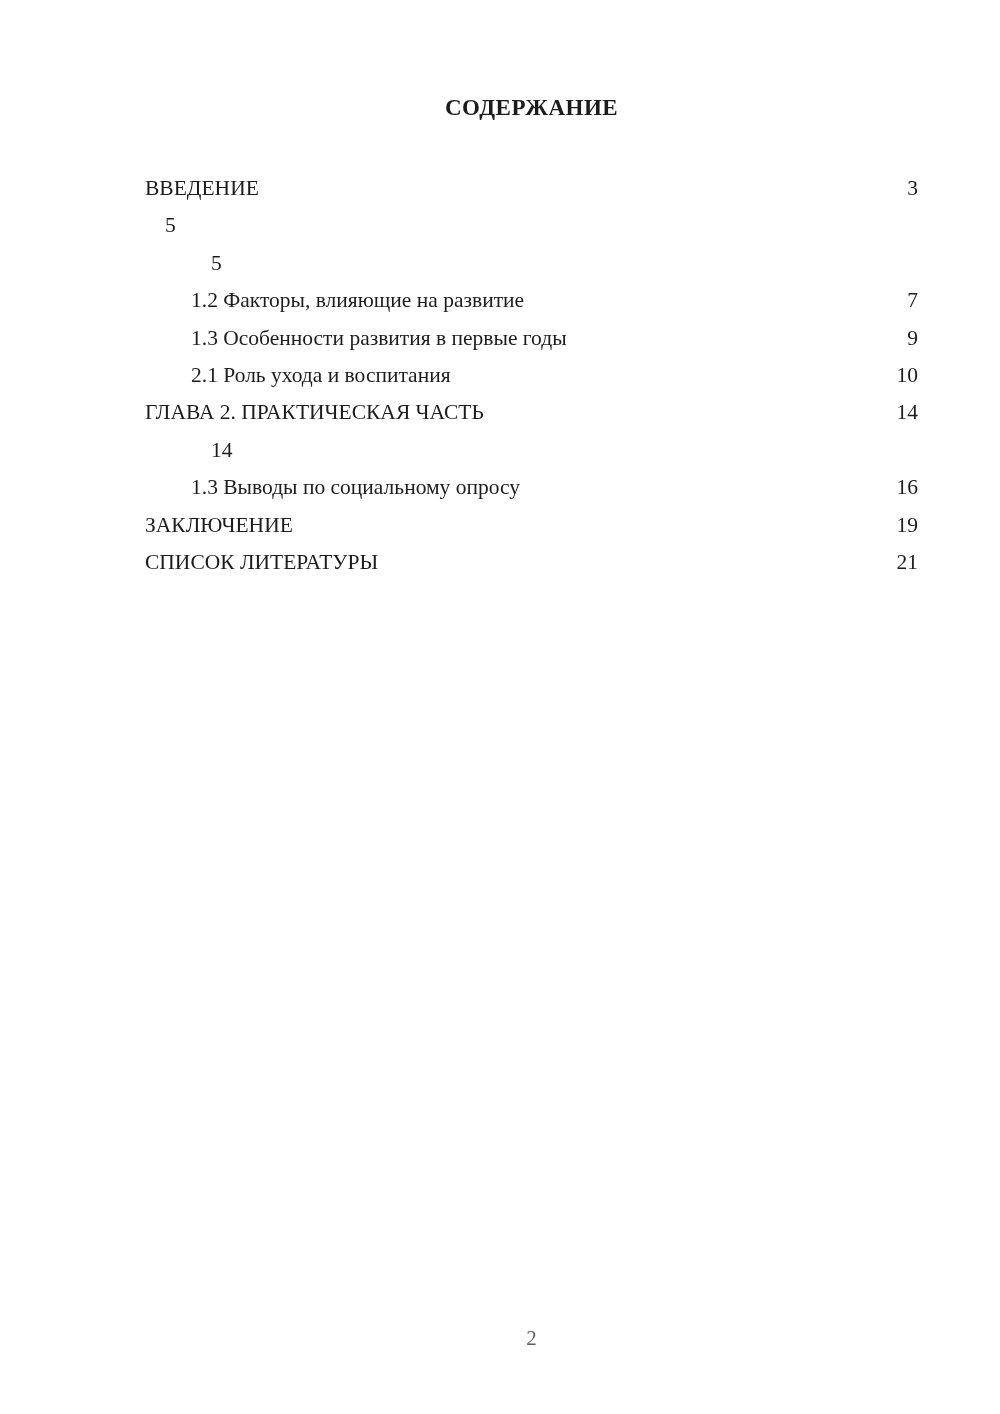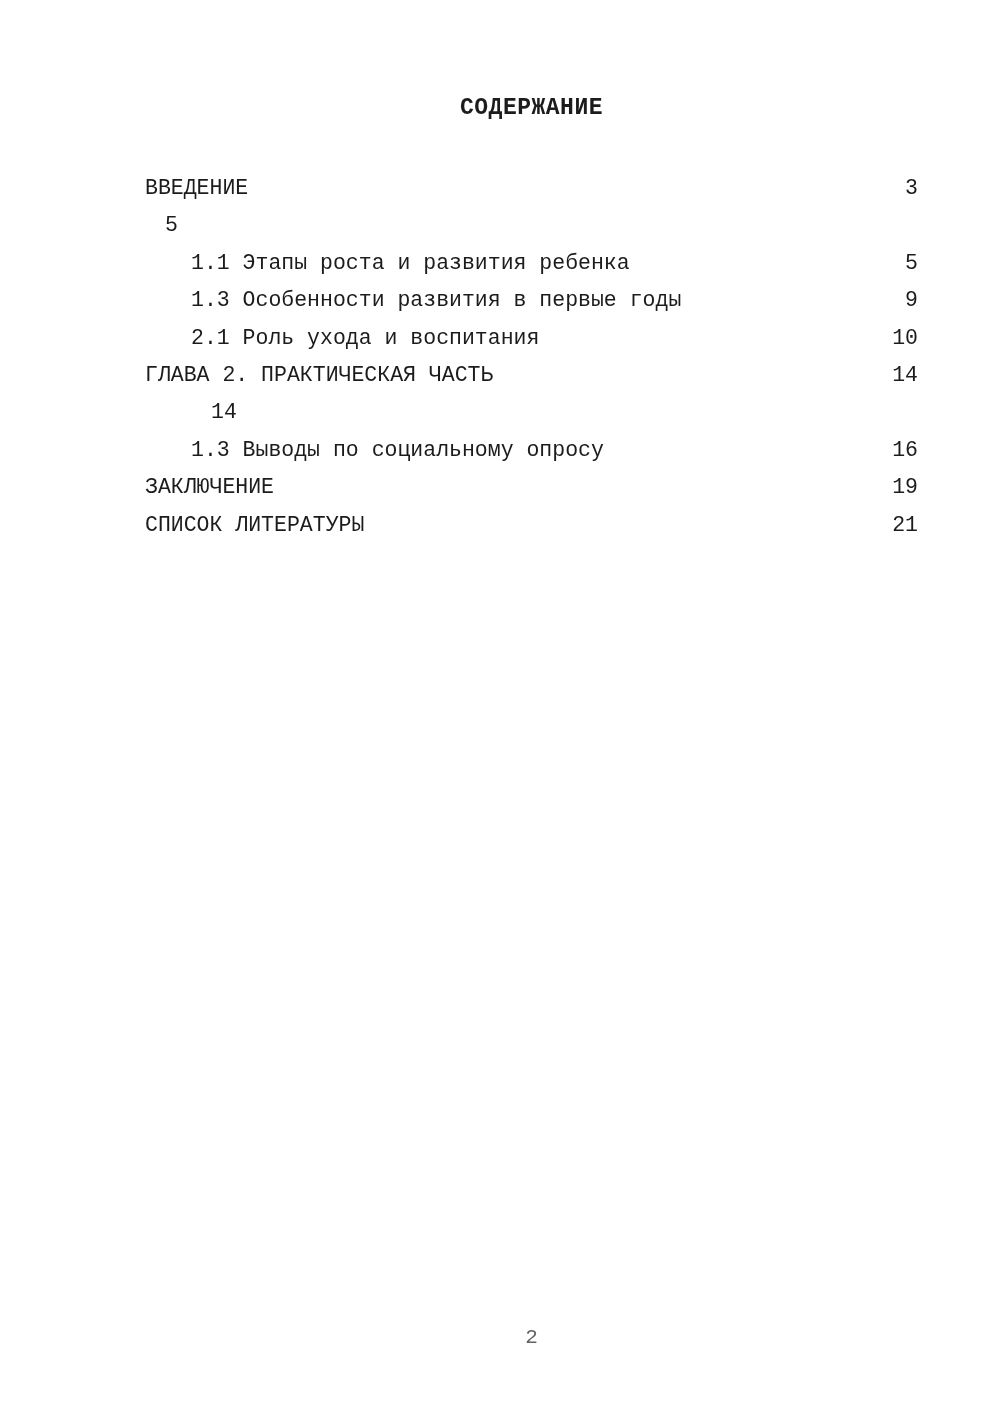--- a/index.html
+++ b/index.html
@@ -5,21 +5,21 @@
   html, body {
     margin: 0;
     padding: 0;
     background: #ffffff;
   }
   .page {
     position: relative;
     width: 1000px;
     height: 1414px;
     background: #ffffff;
-    font-family: Liberation Mono, monospace;
+    font-family: Liberation Serif, serif;
     color: #1c1c1c;
     overflow: hidden;
     box-sizing: border-box;
   }
   .doc-title {
     position: absolute;
     top: 94px;
     left: 145px;
     width: 773px;
     text-align: center;
@@ -74,22 +74,25 @@
 
   <div class="toc">
       <div class="toc-row">
       <span class="toc-label">ВВЕДЕНИЕ</span>
       <span class="toc-page">3</span>
     </div>
       <div class="toc-row">
       <span class="toc-page">5</span>
     </div>
       <div class="toc-row level-1">
-      <span class="toc-label">1.1 Этапы роста и развития ребенка</span>
       <span class="toc-page">5</span>
+    </div>
+      <div class="toc-row level-1">
+      <span class="toc-label">1.2 Факторы, влияющие на развитие</span>
+      <span class="toc-page">7</span>
     </div>
       <div class="toc-row level-1">
       <span class="toc-label">1.3 Особенности развития в первые годы</span>
       <span class="toc-page">9</span>
     </div>
       <div class="toc-row level-1">
       <span class="toc-label">2.1 Роль ухода и воспитания</span>
       <span class="toc-page">10</span>
     </div>
       <div class="toc-row">

